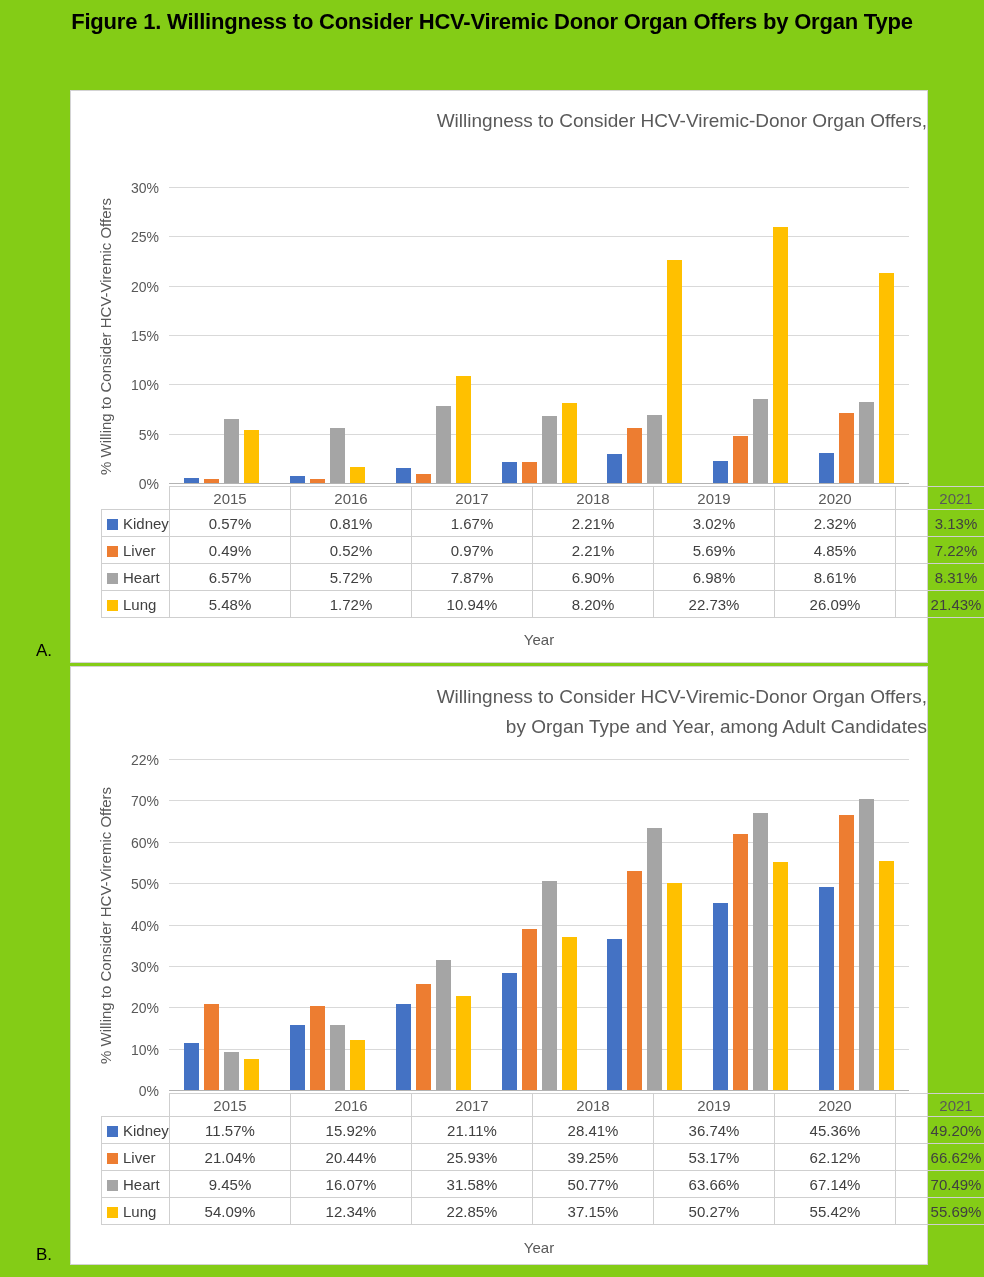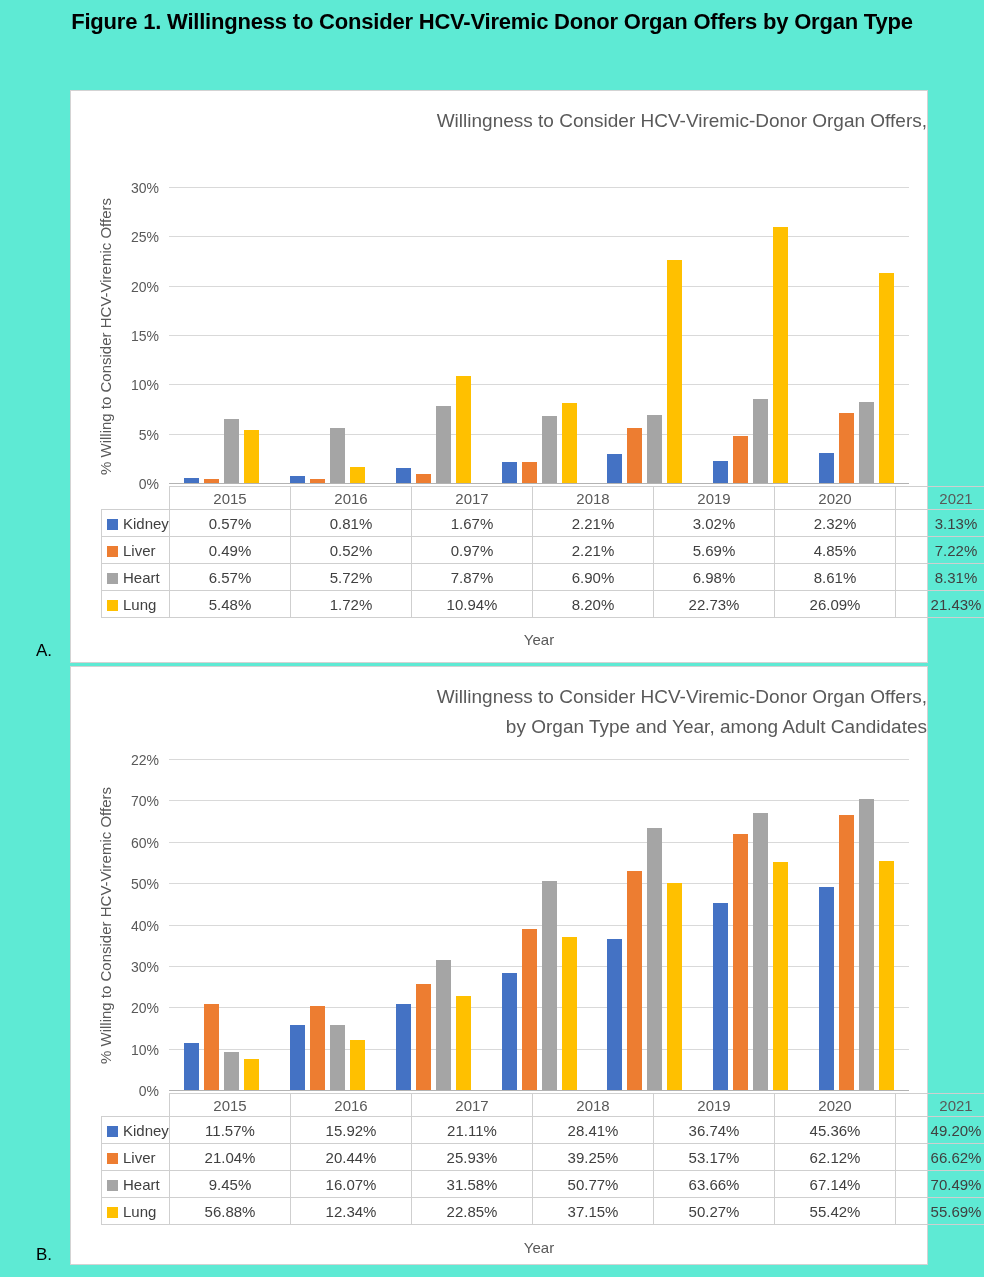--- a/index.html
+++ b/index.html
@@ -1,18 +1,18 @@
 <!DOCTYPE html>
 <html><head>
 <meta charset="utf-8">
 <style>
   * { margin:0; padding:0; box-sizing:border-box; }
   html,body { width:984px; height:1277px; background:#ffffff; overflow:hidden;
               font-family:"Liberation Sans", sans-serif; }
-  .page { position:relative; width:984px; height:1277px; background:#5eead4; }
+  .page { position:relative; width:984px; height:1277px; background:#84cc16; }
 
   .figure-title { position:absolute; top:4px; left:0; width:984px; text-align:center;
                   font-size:22px; line-height:35px; font-weight:700; color:#000; letter-spacing:-0.2px; }
 
   .panel { position:absolute; left:70px; width:858px; background:#fff; border:1px solid #d3d3d3; }
   #panel-a { top:90px;  height:573px; }
   #panel-b { top:666px; height:599px; }
 
   .chart-title { padding-top:15px; text-align:right; font-size:19px; line-height:30px; color:#595959; }
 
@@ -304,21 +304,21 @@
             <td class="value-cell">9.45%</td>
             <td class="value-cell">16.07%</td>
             <td class="value-cell">31.58%</td>
             <td class="value-cell">50.77%</td>
             <td class="value-cell">63.66%</td>
             <td class="value-cell">67.14%</td>
             <td class="value-cell">70.49%</td>
           </tr>
           <tr>
             <td class="legend-cell"><span class="swatch" style="background: rgb(255, 192, 0);"></span><span class="legend-name">Lung</span></td>
-            <td class="value-cell">56.88%</td>
+            <td class="value-cell">54.09%</td>
             <td class="value-cell">12.34%</td>
             <td class="value-cell">22.85%</td>
             <td class="value-cell">37.15%</td>
             <td class="value-cell">50.27%</td>
             <td class="value-cell">55.42%</td>
             <td class="value-cell">55.69%</td>
           </tr>
         </tbody>
     </table>
     <div class="x-title">Year</div>

